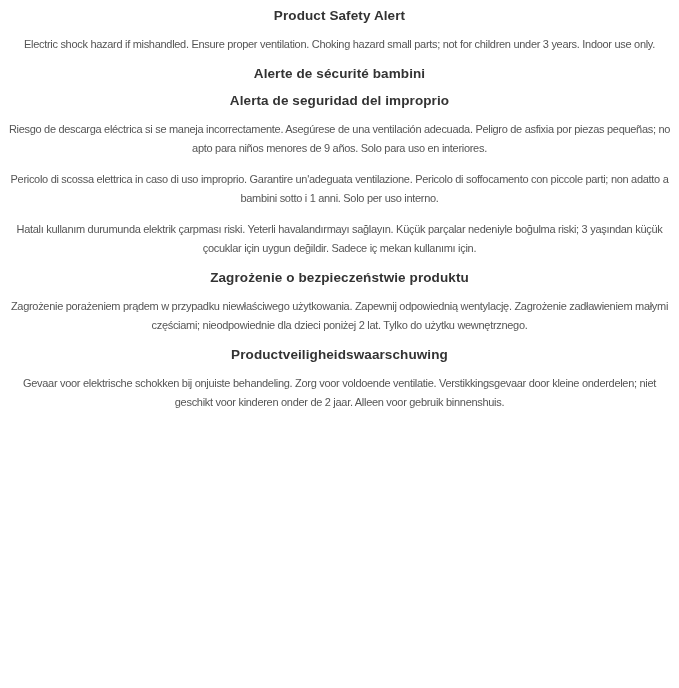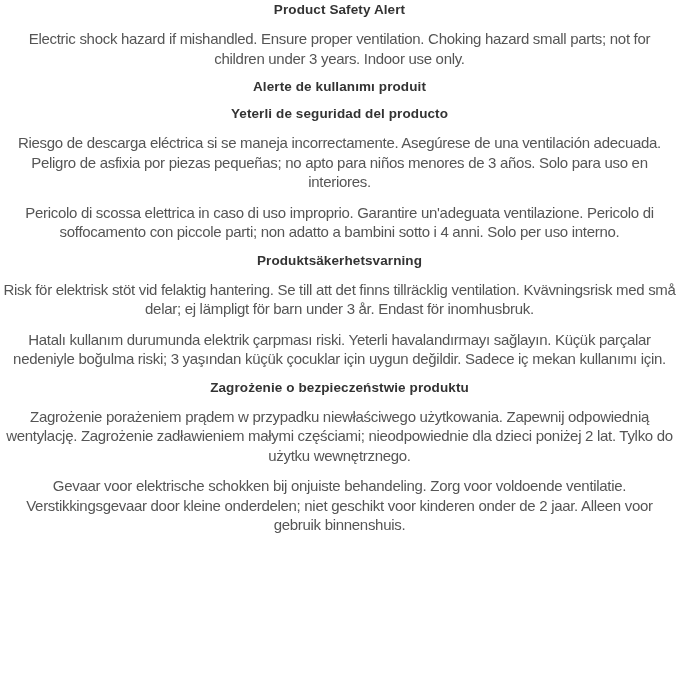--- a/index.html
+++ b/index.html
@@ -9,77 +9,74 @@
   }
   body {
     width: 679px;
     height: 688px;
     overflow: hidden;
     font-family: "Liberation Sans", "DejaVu Sans", sans-serif;
   }
   main[data-name="product-safety-notices"] {
     box-sizing: border-box;
     width: 679px;
-    padding: 2px 3px 0 3px;
+    padding: 8px 3px 0 3px;
     text-align: center;
   }
   .notice { margin: 0; }
   .notice-heading {
     margin: 0 0 12px 0;
     font-size: 13.5px;
     line-height: 15px;
     font-weight: 700;
     color: #333333;
     letter-spacing: 0.1px;
   }
   .notice-body {
     margin: 0 0 11px 0;
-    font-size: 15px;
+    font-size: 11px;
     line-height: 19.5px;
     font-weight: 400;
     color: #555555;
     letter-spacing: -0.3px;
   }
 </style>
 </head>
 <body>
 
 <main data-name="product-safety-notices">
 
     <section class="notice" data-name="safety-notice-section">
       <h3 class="notice-heading" data-name="safety-notice-heading">Product Safety Alert</h3>
       <p class="notice-body" data-name="safety-notice-text">Electric shock hazard if mishandled. Ensure proper ventilation. Choking hazard small parts; not for children under 3 years. Indoor use only.</p>
     </section>
 
     <section class="notice" data-name="safety-notice-section">
     </section>
 
     <section class="notice" data-name="safety-notice-section">
-      <h3 class="notice-heading" data-name="safety-notice-heading">Alerte de kullanımı produit</h3>
+      <h3 class="notice-heading" data-name="safety-notice-heading">Alerte de sécurité bambini</h3>
     </section>
 
     <section class="notice" data-name="safety-notice-section">
-      <h3 class="notice-heading" data-name="safety-notice-heading">Yeterli de seguridad del producto</h3>
-      <p class="notice-body" data-name="safety-notice-text">Riesgo de descarga eléctrica si se maneja incorrectamente. Asegúrese de una ventilación adecuada. Peligro de asfixia por piezas pequeñas; no apto para niños menores de 3 años. Solo para uso en interiores.</p>
+      <h3 class="notice-heading" data-name="safety-notice-heading">Alerta de seguridad del improprio</h3>
+      <p class="notice-body" data-name="safety-notice-text">Riesgo de descarga eléctrica si se maneja incorrectamente. Asegúrese de una ventilación adecuada. Peligro de asfixia por piezas pequeñas; no apto para niños menores de 9 años. Solo para uso en interiores.</p>
     </section>
 
     <section class="notice" data-name="safety-notice-section">
-      <p class="notice-body" data-name="safety-notice-text">Pericolo di scossa elettrica in caso di uso improprio. Garantire un'adeguata ventilazione. Pericolo di soffocamento con piccole parti; non adatto a bambini sotto i 4 anni. Solo per uso interno.</p>
+      <p class="notice-body" data-name="safety-notice-text">Pericolo di scossa elettrica in caso di uso improprio. Garantire un'adeguata ventilazione. Pericolo di soffocamento con piccole parti; non adatto a bambini sotto i 1 anni. Solo per uso interno.</p>
     </section>
 
-    <section class="notice" data-name="safety-notice-section">
-      <h3 class="notice-heading" data-name="safety-notice-heading">Produktsäkerhetsvarning</h3>
-      <p class="notice-body" data-name="safety-notice-text">Risk för elektrisk stöt vid felaktig hantering. Se till att det finns tillräcklig ventilation. Kvävningsrisk med små delar; ej lämpligt för barn under 3 år. Endast för inomhusbruk.</p>
-    </section>
 
     <section class="notice" data-name="safety-notice-section">
       <p class="notice-body" data-name="safety-notice-text">Hatalı kullanım durumunda elektrik çarpması riski. Yeterli havalandırmayı sağlayın. Küçük parçalar nedeniyle boğulma riski; 3 yaşından küçük çocuklar için uygun değildir. Sadece iç mekan kullanımı için.</p>
     </section>
 
     <section class="notice" data-name="safety-notice-section">
       <h3 class="notice-heading" data-name="safety-notice-heading">Zagrożenie o bezpieczeństwie produktu</h3>
       <p class="notice-body" data-name="safety-notice-text">Zagrożenie porażeniem prądem w przypadku niewłaściwego użytkowania. Zapewnij odpowiednią wentylację. Zagrożenie zadławieniem małymi częściami; nieodpowiednie dla dzieci poniżej 2 lat. Tylko do użytku wewnętrznego.</p>
     </section>
 
     <section class="notice" data-name="safety-notice-section">
+      <h3 class="notice-heading" data-name="safety-notice-heading">Productveiligheidswaarschuwing</h3>
       <p class="notice-body" data-name="safety-notice-text">Gevaar voor elektrische schokken bij onjuiste behandeling. Zorg voor voldoende ventilatie. Verstikkingsgevaar door kleine onderdelen; niet geschikt voor kinderen onder de 2 jaar. Alleen voor gebruik binnenshuis.</p>
     </section>
   </main>
 
 </body></html>

